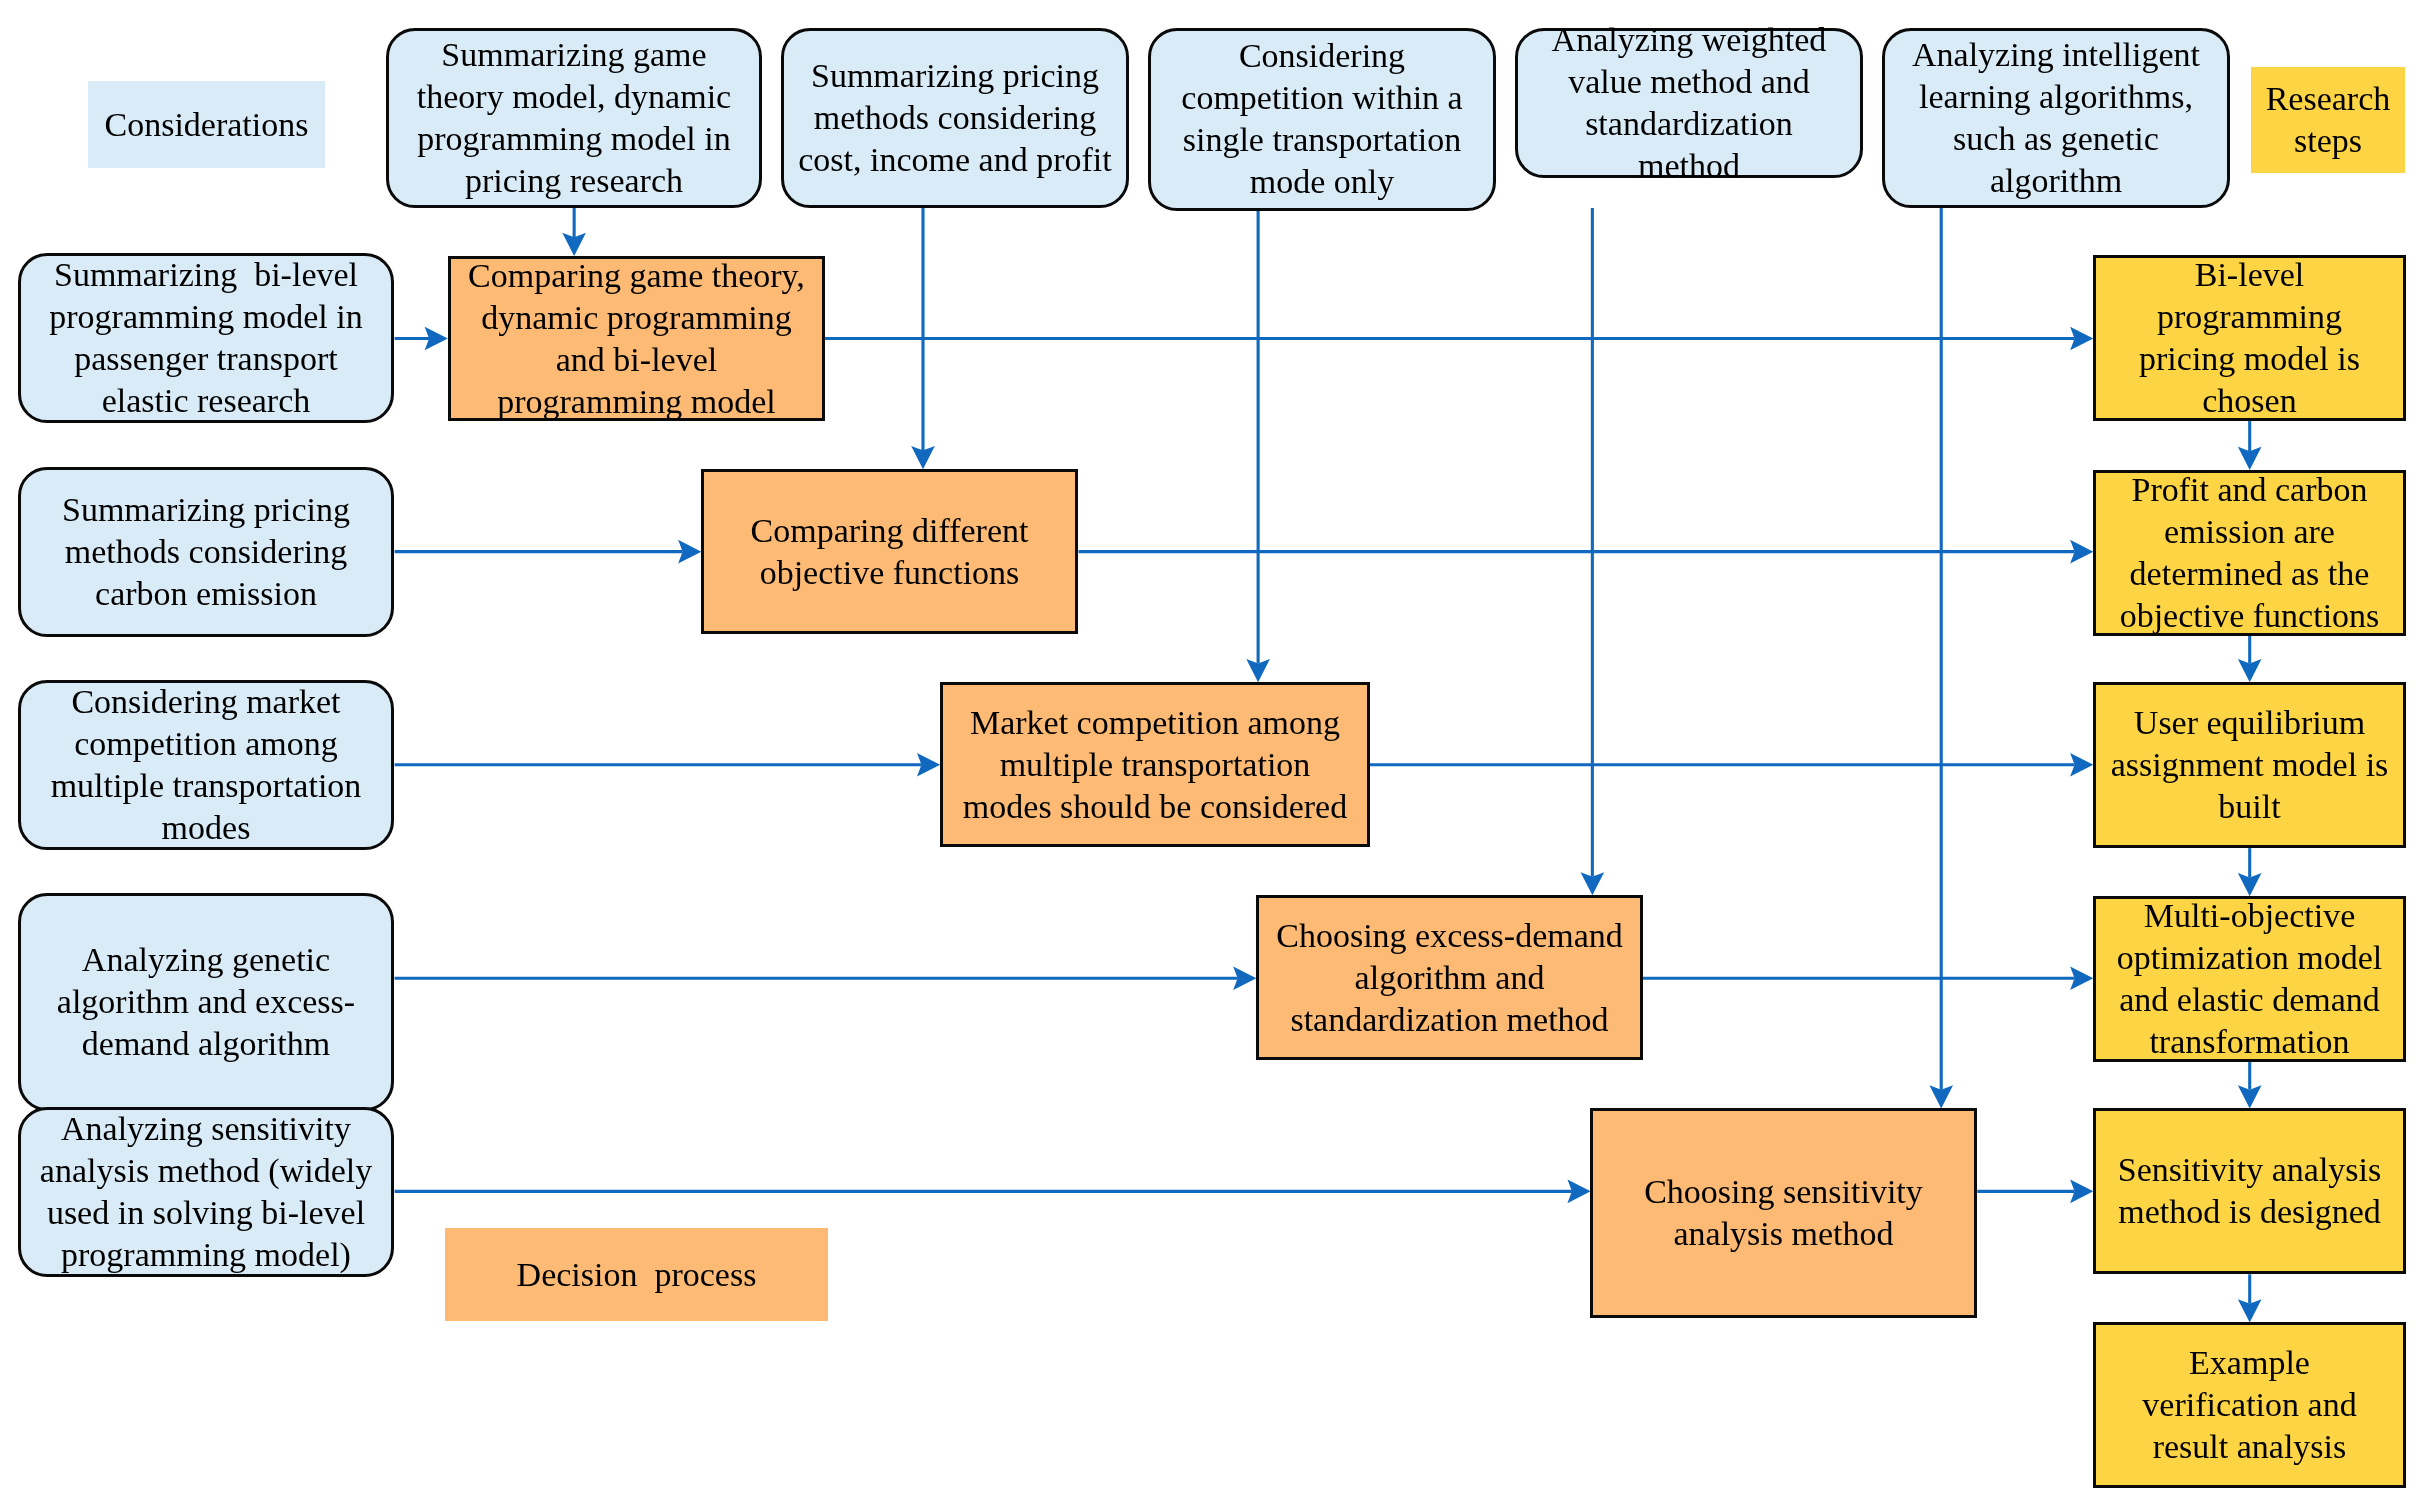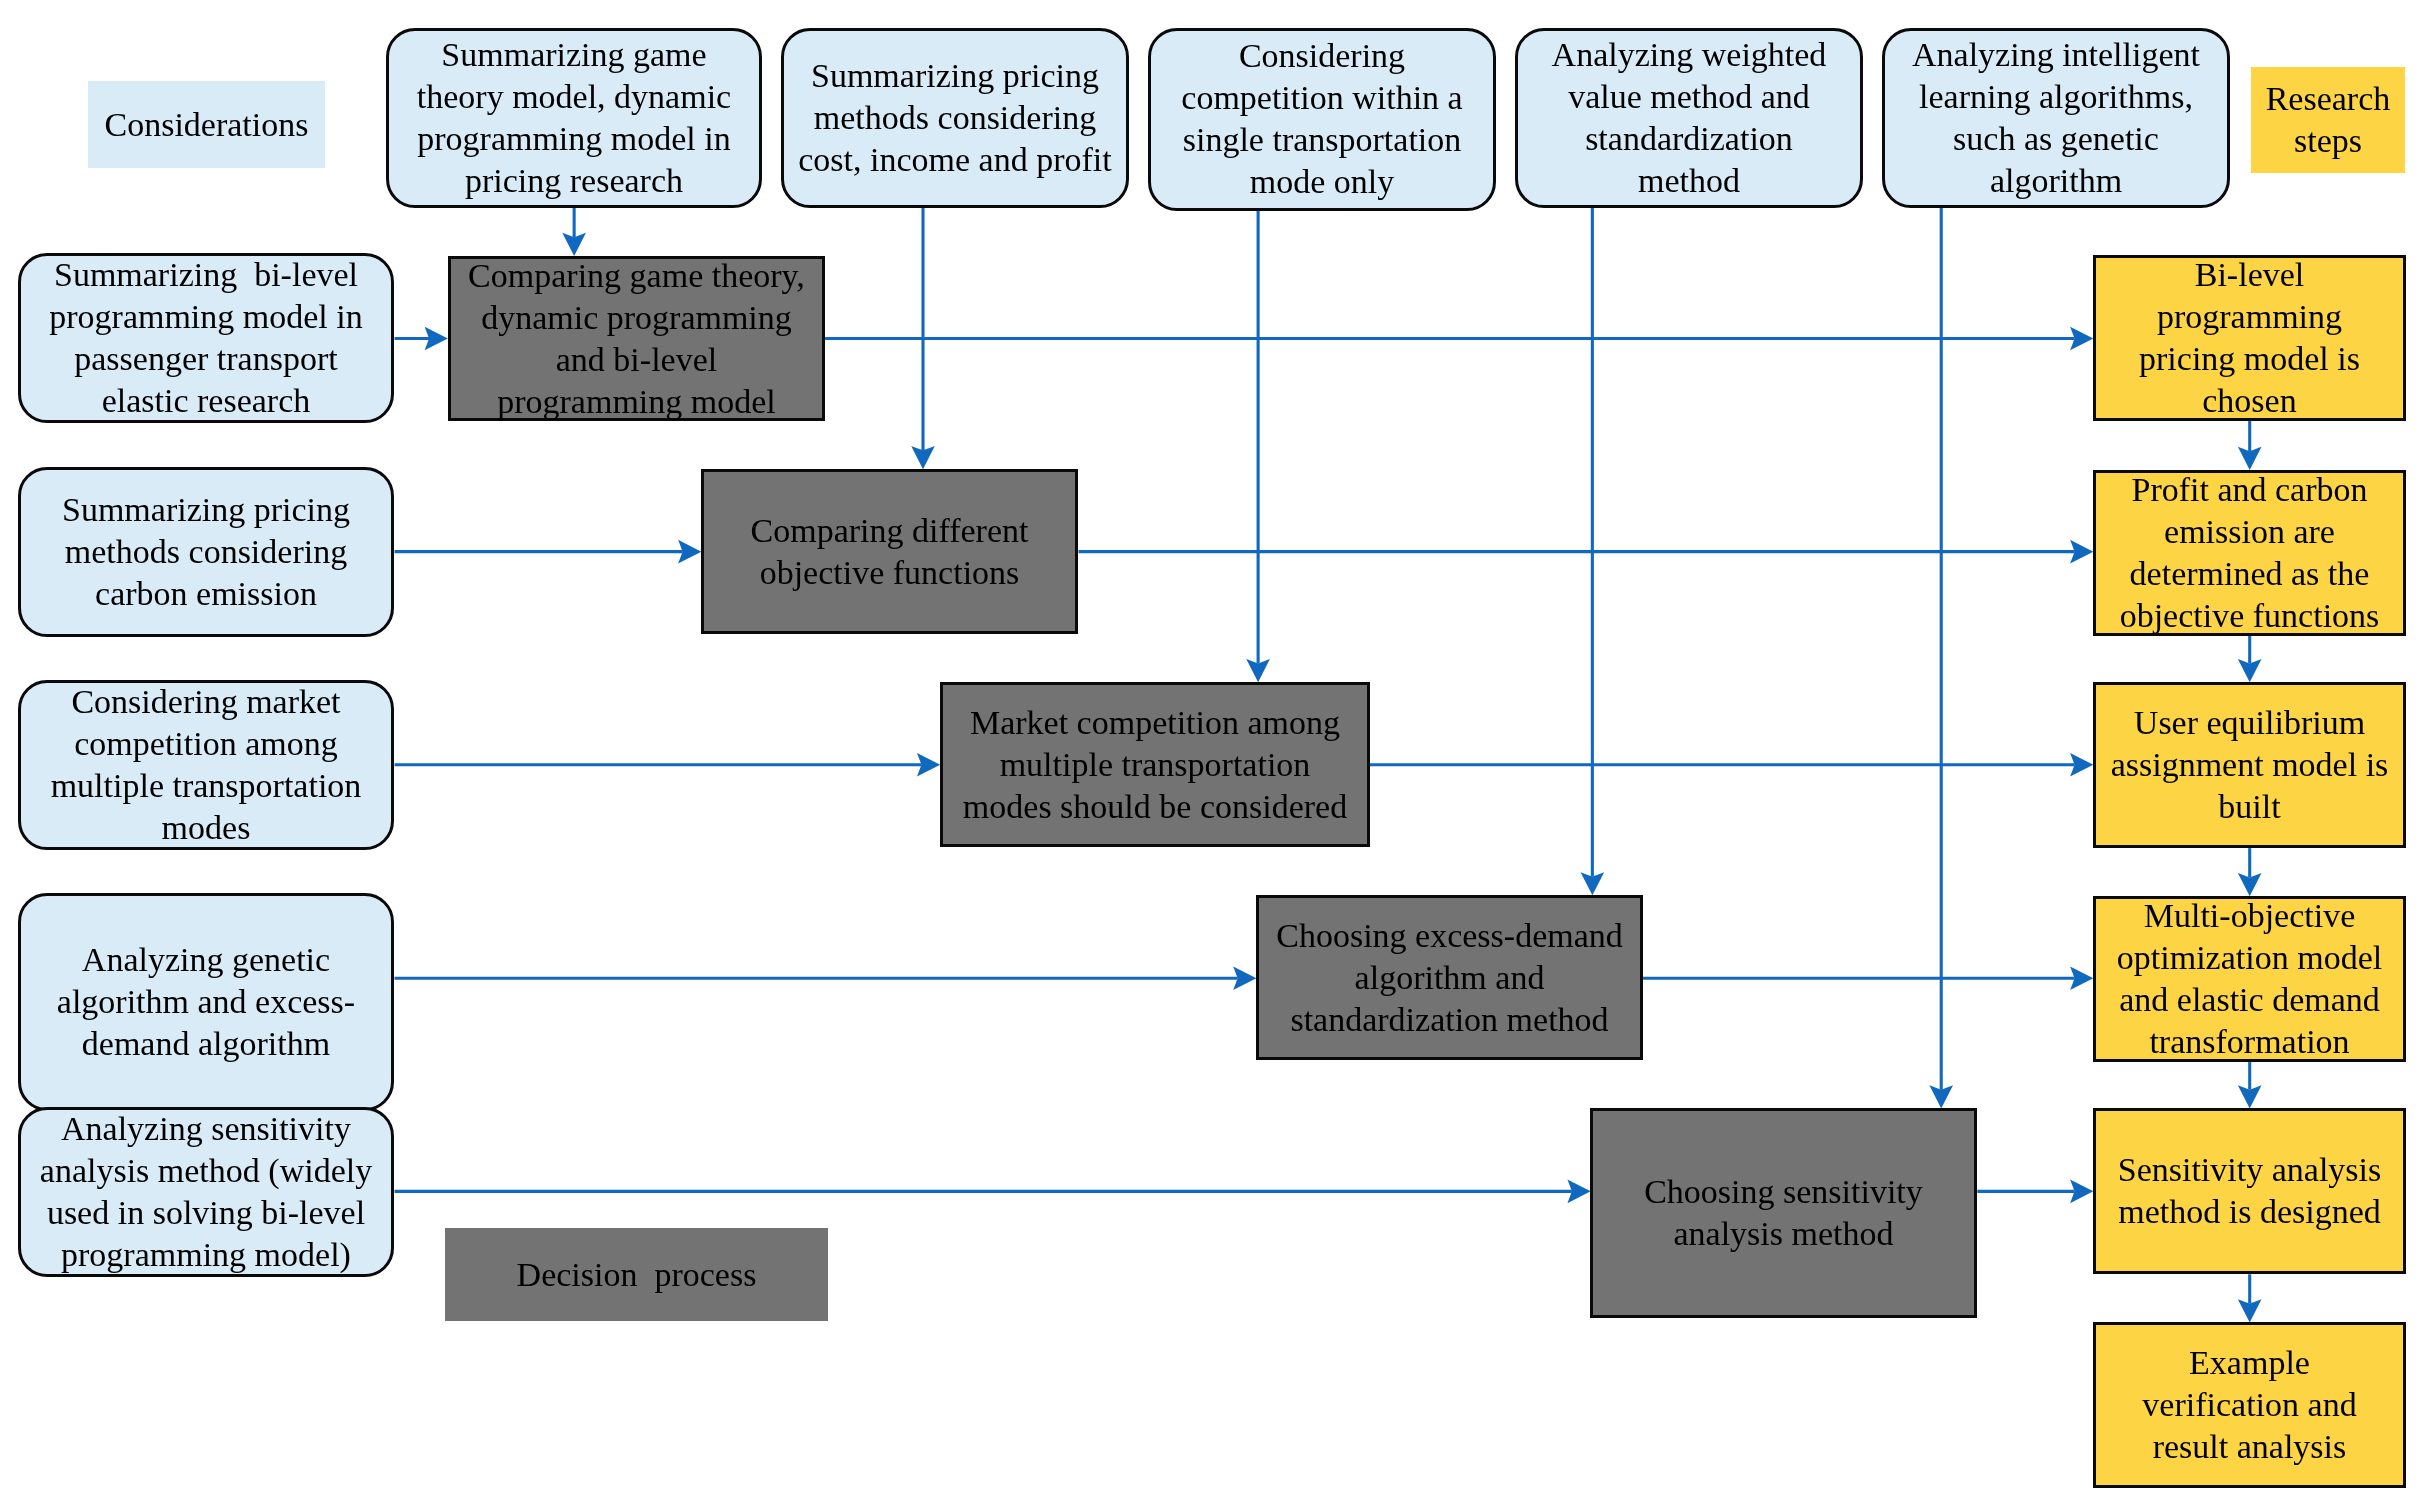--- a/index.html
+++ b/index.html
@@ -7,21 +7,21 @@
        font-family:"Liberation Serif",serif;
        -webkit-font-smoothing:antialiased;}
   #stage{position:relative;width:2426px;height:1508px;background:#fff;}
   #wires{position:absolute;left:0;top:0;width:2426px;height:1508px;pointer-events:none;}
   .node{position:absolute;box-sizing:border-box;border:3.4px solid #0A0A0A;
         display:flex;align-items:center;justify-content:center;
         text-align:center;color:#000;font-size:34px;line-height:42px;}
   .node > span{display:block;width:100%;padding:0 12px;box-sizing:border-box;white-space:pre-wrap;}
   .rounded{border-radius:29px;}
   .consideration{background:#D9EBF7;}
-  .decision{background:#737373;}
+  .decision{background:#fdba74;}
   .step{background:#FDD444;}
   .legend{position:absolute;box-sizing:border-box;border:0;
           display:flex;align-items:center;justify-content:center;
           text-align:center;color:#000;font-size:34px;line-height:42px;}
   .legend > span{display:block;width:100%;white-space:pre-wrap;}
 </style>
 </head>
 <body>
 
 <div id="stage">
@@ -109,21 +109,21 @@
 </svg>
 <div class="node consideration rounded" style="left:386px;top:27.5px;width:376px;height:180px;">
       <span>Summarizing game theory model, dynamic programming model in pricing research</span>
     </div>
 <div class="node consideration rounded" style="left:781px;top:27.5px;width:348px;height:180px;">
       <span>Summarizing pricing methods considering cost, income and profit</span>
     </div>
 <div class="node consideration rounded" style="left:1148px;top:27.5px;width:348px;height:183px;">
       <span>Considering competition within a single transportation mode only</span>
     </div>
-<div class="node consideration rounded" style="left:1515px;top:27.5px;width:348px;height:180px;">
+<div class="node consideration rounded" style="left:1515px;top:27.5px;width:348px;height:150px;">
       <span>Analyzing weighted value method and standardization method</span>
     </div>
 <div class="node consideration rounded" style="left:1882px;top:27.5px;width:348px;height:180px;">
       <span>Analyzing intelligent learning algorithms, such as genetic algorithm</span>
     </div>
 <div class="node consideration rounded" style="left:18px;top:253px;width:376px;height:170px;">
       <span>Summarizing  bi-level programming model in passenger transport elastic research</span>
     </div>
 <div class="node consideration rounded" style="left:18px;top:467px;width:376px;height:170px;">
       <span>Summarizing pricing methods considering carbon emission</span>

